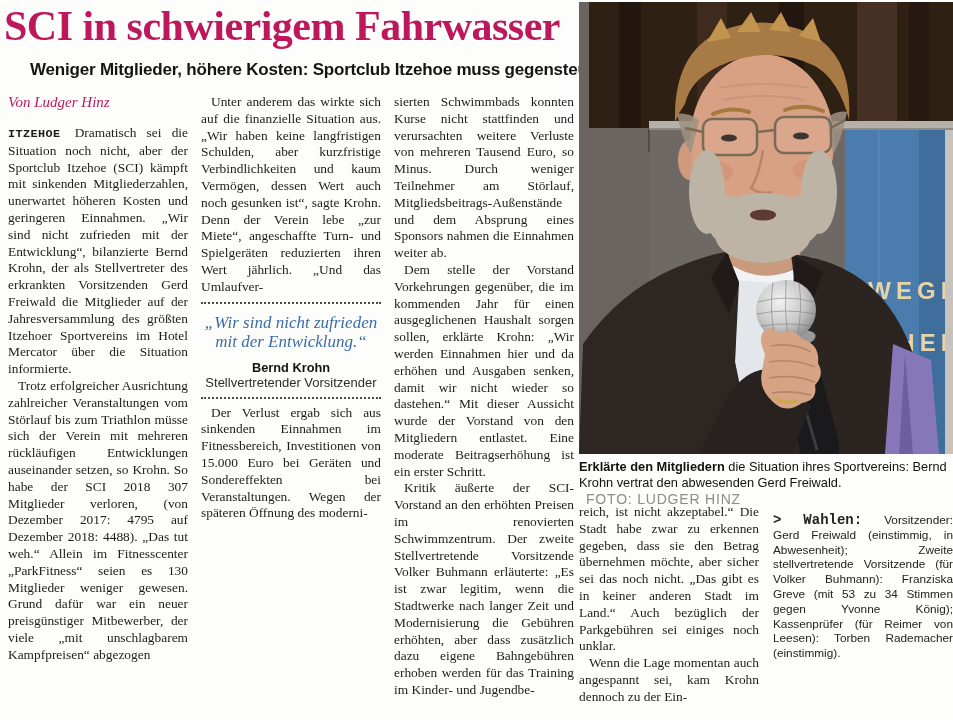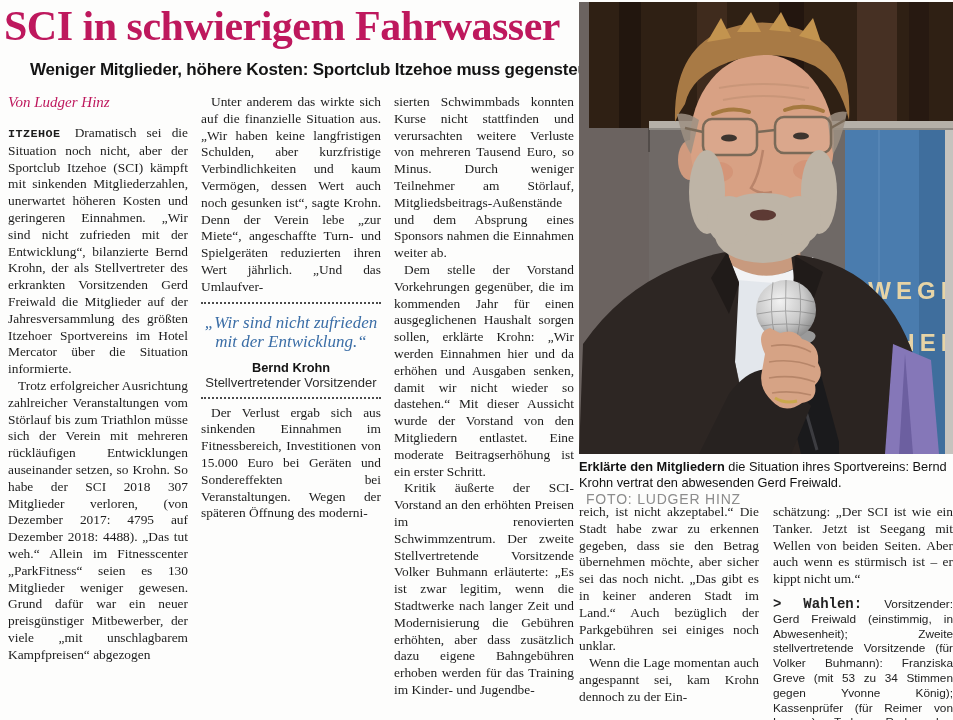--- a/index.html
+++ b/index.html
@@ -251,22 +251,19 @@
   </p>
 
   <div class="cols-sub">
     <div class="col">
       <div>
           <p class="para">reich, ist nicht akzeptabel.“ Die Stadt habe zwar zu erkennen gegeben, dass sie den Betrag übernehmen möchte, aber sicher sei das noch nicht. „Das gibt es in keiner anderen Stadt im Land.“ Auch bezüglich der Parkgebühren sei einiges noch unklar.</p>
           <p class="para indent">Wenn die Lage momentan auch angespannt sei, kam Krohn dennoch zu der Ein-</p>
         </div>
     </div>
     <div class="col">
-      <div>
-          <p class="para">schätzung: „Der SCI ist wie ein Tanker. Jetzt ist Seegang mit Wellen von beiden Seiten. Aber auch wenn es stürmisch ist – er kippt nicht um.“</p>
-        </div>
       <div class="info-box">
           <p class="para"><strong class="lead-in">&gt; Wahlen: </strong>Vorsitzender: Gerd Freiwald (einstimmig, in Abwesenheit); Zweite stellvertretende Vorsitzende (für Volker Buhmann): Franziska Greve (mit 53 zu 34 Stimmen gegen Yvonne König); Kassenprüfer (für Reimer von Leesen): Torben Rademacher (einstimmig).</p>
         </div>
     </div>
   </div>
 
 </div>
 
 </body></html>

